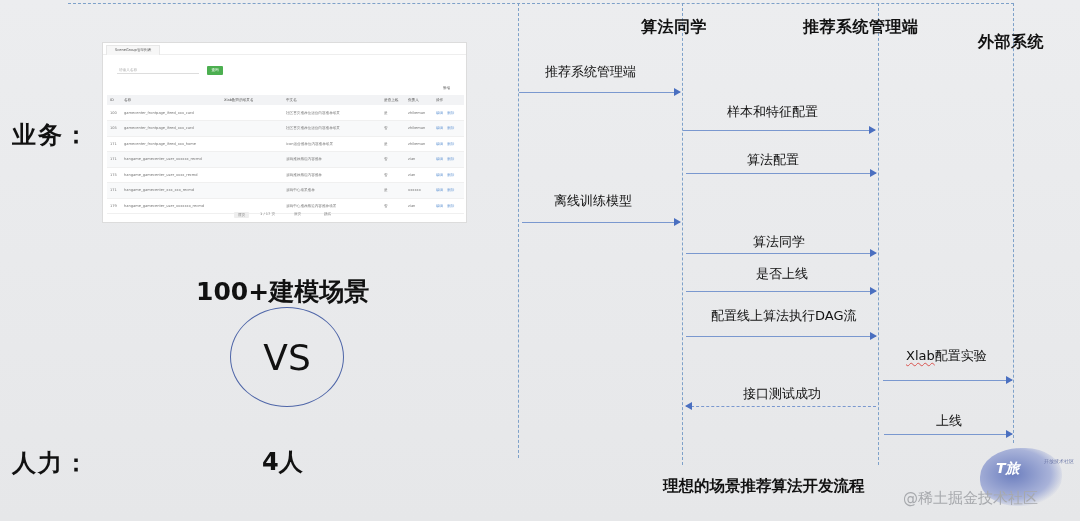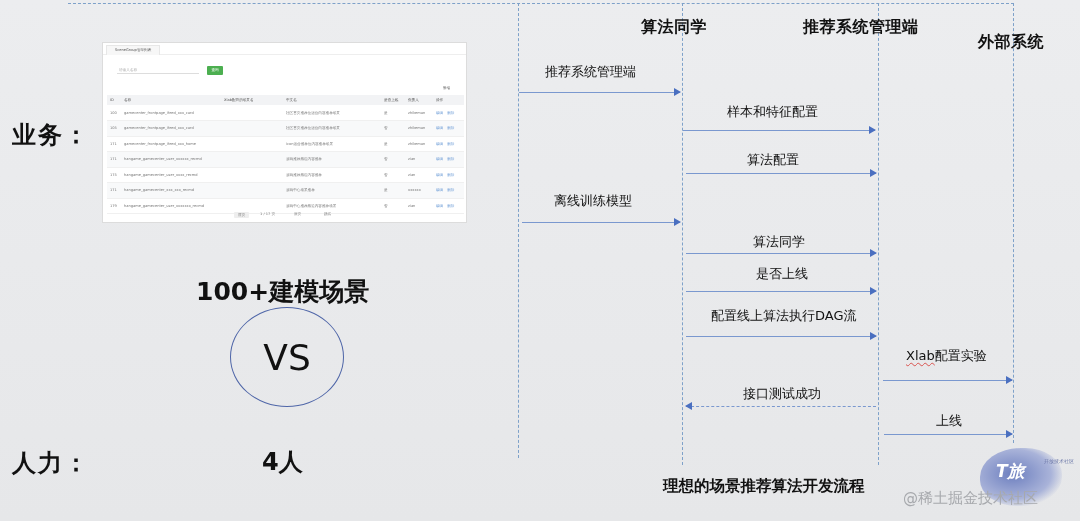--- a/index.html
+++ b/index.html
@@ -72,21 +72,21 @@
   }
   .squiggle { text-decoration: underline wavy #d9534f; text-decoration-thickness: 1px; text-underline-offset: 2px; }
 
   .caption { position: absolute; left: 663px; top: 476px; font-weight: bold; font-size: 15.5px; color: #111; }
   .watermark { position: absolute; left: 903px; top: 489px; font-size: 15px; color: #a7a9ad; }
   .logo-blob {
     position: absolute; left: 980px; top: 448px; width: 82px; height: 58px;
     border-radius: 50% 45% 50% 45%;
     background: radial-gradient(ellipse at 40% 45%, #6d7fbf 0%, #a9b3d9 55%, rgba(220,224,238,0) 75%);
   }
-  .logo-text { position: absolute; left: 996px; top: 460px; color: #fff; font-weight: bold; font-size: 17px; font-style: italic; }
+  .logo-text { position: absolute; left: 996px; top: 460px; color: #fff; font-weight: bold; font-size: 14px; font-style: italic; }
   .logo-sub { position: absolute; left: 1044px; top: 458px; font-size: 5px; color: #6b77a8; white-space: nowrap; }
 </style>
 </head>
 <body>
 
 <div class="slide">
 
   <div class="label-big lbl-biz">业务：</div>
 
   <div class="shot">

